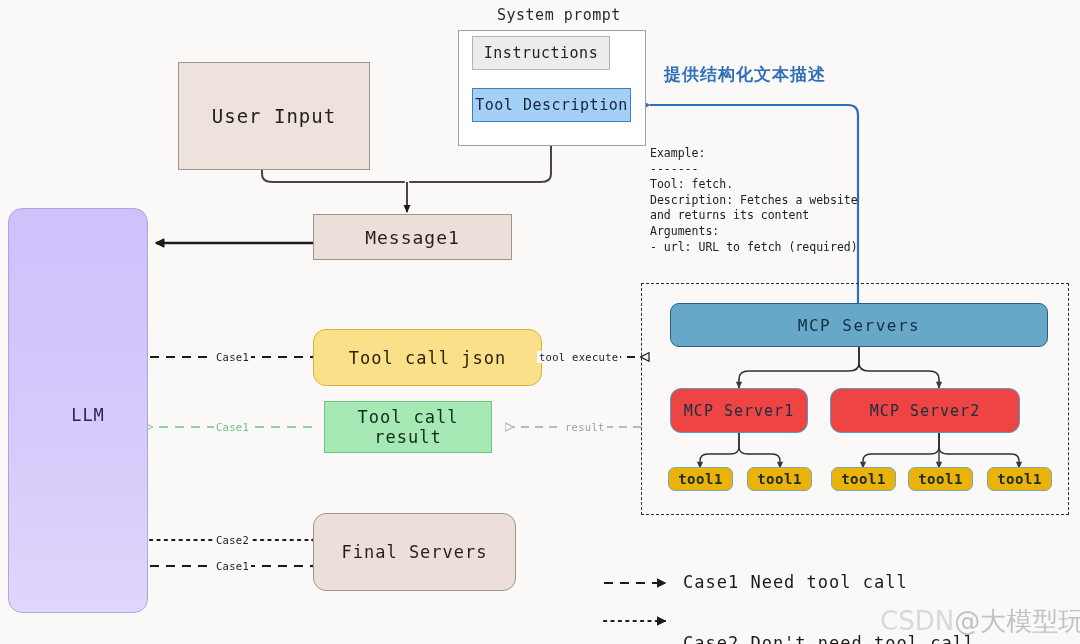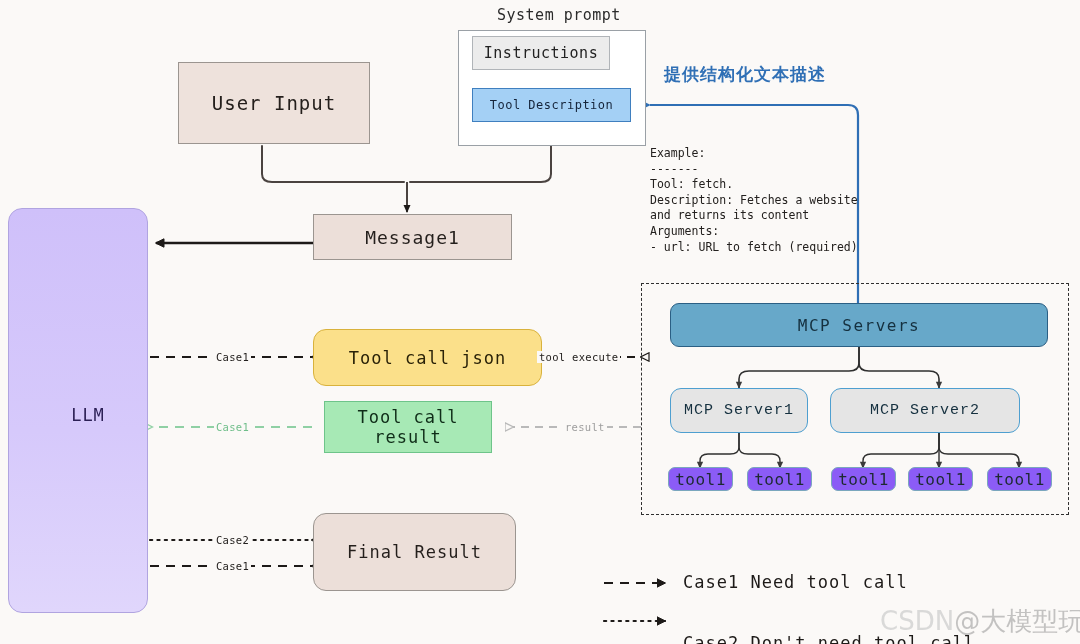--- a/index.html
+++ b/index.html
@@ -9,41 +9,41 @@
   svg.wires{position:absolute;left:0;top:0;width:1080px;height:644px;pointer-events:none;}
   .box{position:absolute;box-sizing:border-box;display:flex;align-items:center;
        justify-content:center;text-align:center;}
   .lbl{position:absolute;white-space:pre;}
 
   
   .sysprompt-outer{border:1.6px solid #9aa0a6;background:#ffffff;}
   .instructions{border:1.4px solid #b0b4b8;background:#ececec;color:#222;
        font-size:15px;letter-spacing:.5px;}
   .tooldesc{border:1.6px solid #3f7fbf;background:#a4d0f5;color:#15243a;
-       font-size:12px;letter-spacing:.5px;}
+       font-size:15px;letter-spacing:.5px;}
   .userinput{border:1.5px solid #9b9590;background:#eee2dc;color:#241f1c;
        font-size:19px;letter-spacing:1px;}
   .message1{border:1.5px solid #9b9590;background:#ecdfd9;color:#241f1c;
        font-size:18px;letter-spacing:1px;}
   .llm{border:1.5px solid #b0a4e0;border-radius:14px;color:#2b1f55;
        background:linear-gradient(180deg,#cfc0fa 0%,#d6c9fb 55%,#e0d6fc 100%);
        font-size:17px;letter-spacing:1px;align-items:flex-start;justify-content:center;}
   .llm span{margin-top:196px;}
   .toolcalljson{border:1.5px solid #d9b23c;background:#fbe08a;border-radius:13px;
        color:#2a2208;font-size:17px;letter-spacing:1px;}
   .toolcallresult{border:1.5px solid #6ec48a;background:#a7e9b5;color:#0f2d18;
        font-size:17px;letter-spacing:1px;}
   .finalresult{border:1.5px solid #9b9590;background:#ecdfd9;border-radius:13px;
        color:#241f1c;font-size:17px;letter-spacing:1px;}
   .mcpservers{border:1.6px solid #2b5f84;border-radius:9px;background:#67a8c9;
        color:#15303f;font-size:16px;letter-spacing:1.5px;}
-  .mcpserver{border:1.5px solid #4e9fd0;border-radius:11px;background:#e5e5e5;
-       color:#15303f;font-size:15px;letter-spacing:1px;font-family:Liberation Mono, monospace;}
-  .tool1{border:1.2px solid #7aa7bd;border-radius:7px;background:#8b5cf6;
-       color:#1d2a31;font-size:16px;font-weight:normal;letter-spacing:.5px;}
+  .mcpserver{border:1.5px solid #4e9fd0;border-radius:11px;background:#ef4444;
+       color:#15303f;font-size:15px;letter-spacing:1px;}
+  .tool1{border:1.2px solid #7aa7bd;border-radius:7px;background:#eab308;
+       color:#1d2a31;font-size:14px;font-weight:bold;letter-spacing:.5px;}
   .mcp-dashed{position:absolute;box-sizing:border-box;
        border:1.8px dashed #2f2f2f;background:transparent;}
 
   
   .caption-sys{font-size:15px;color:#2b2b2b;letter-spacing:.5px;}
   .cn-note{font-size:17px;color:#2f6fb5;font-weight:bold;letter-spacing:1px;
        font-family:"DejaVu Sans","Liberation Sans",sans-serif;}
   .example-block{font-size:11.5px;line-height:15.6px;color:#23201e;white-space:pre;}
   .edge-label{font-size:10.5px;color:#23201e;letter-spacing:.3px;background:#fbf9f7;
        padding:0 2px;}
@@ -131,33 +131,33 @@
   <div class="lbl example-block" style="left:650px;top:146px;">Example:
 -------
 Tool: fetch.
 Description: Fetches a website
 and returns its content
 Arguments:
 - url: URL to fetch (required)</div>
 
   <div class="lbl cn-note" style="left:664px;top:63px;">提供结构化文本描述</div>
 
-  <div class="box userinput" style="left:178px;top:62px;width:192px;height:82px;">User Input</div>
+  <div class="box userinput" style="left:178px;top:62px;width:192px;height:108px;">User Input</div>
 
   <div class="box message1" style="left:313px;top:214px;width:199px;height:46px;">Message1</div>
 
   <div class="box llm" style="left:8px;top:208px;width:140px;height:405px;padding-left:20px;">
     <span>LLM</span>
   </div>
 
   <div class="box toolcalljson" style="left:313px;top:329px;width:229px;height:57px;">Tool call json</div>
 
   <div class="box toolcallresult" style="left:324px;top:401px;width:168px;height:52px;">Tool call result</div>
 
-  <div class="box finalresult" style="left:313px;top:513px;width:203px;height:78px;">Final Result</div>
+  <div class="box finalresult" style="left:313px;top:513px;width:203px;height:78px;">Final Servers</div>
 
   <div class="lbl edge-label" style="left:214px;top:351px;">Case1</div>
   <div class="lbl edge-label green" style="left:214px;top:421px;">Case1</div>
   <div class="lbl edge-label" style="left:537px;top:351px;">tool execute</div>
   <div class="lbl edge-label grey" style="left:563px;top:421px;">result</div>
   <div class="lbl edge-label" style="left:214px;top:534px;">Case2</div>
   <div class="lbl edge-label" style="left:214px;top:560px;">Case1</div>
 
   <div class="mcp-dashed" style="left:641px;top:283px;width:428px;height:232px;"></div>
 

